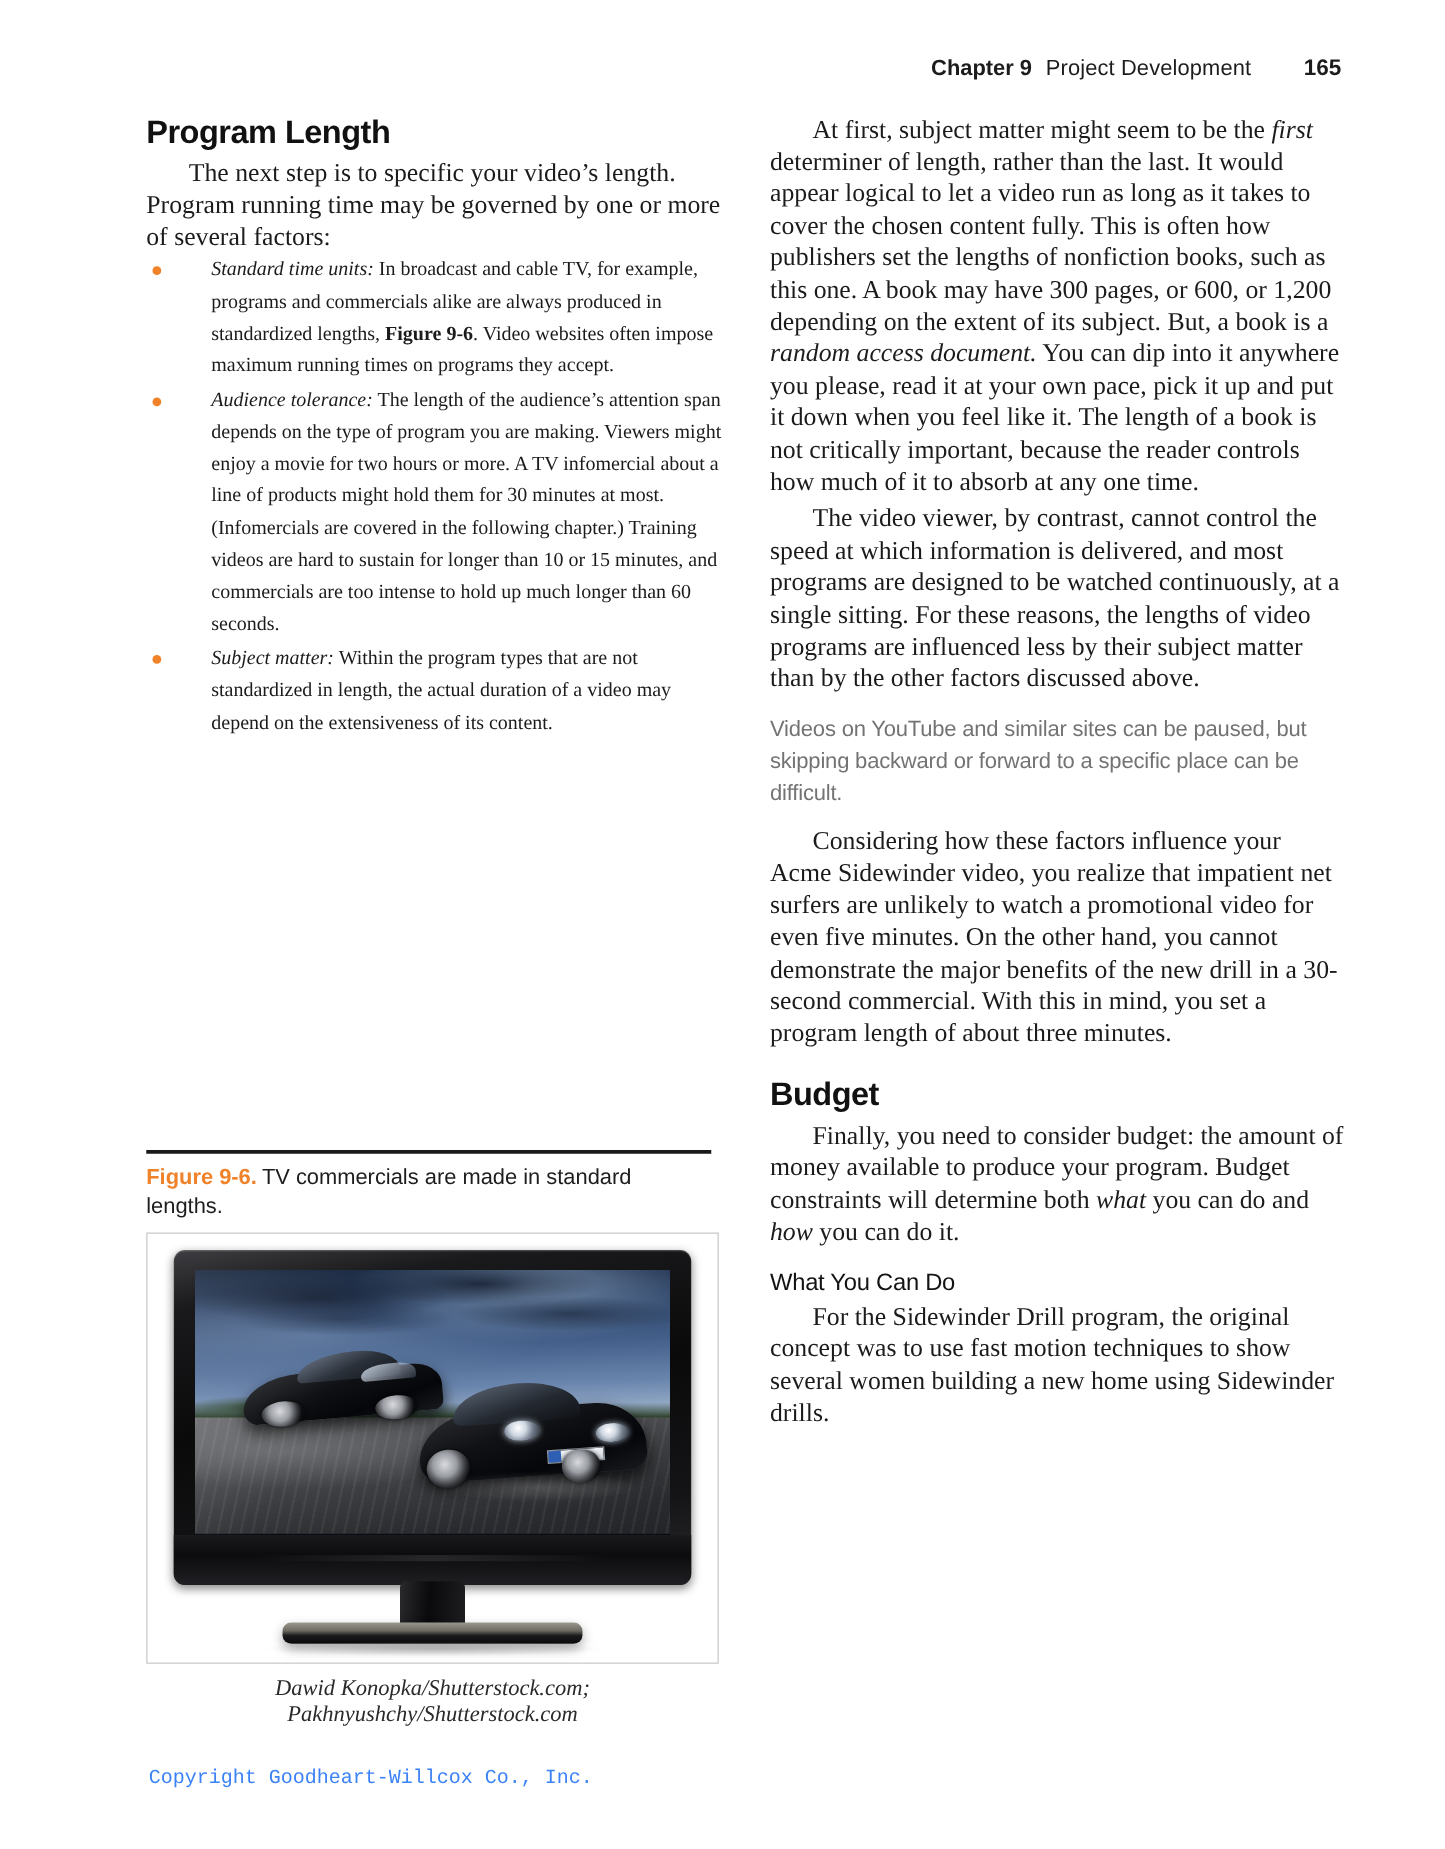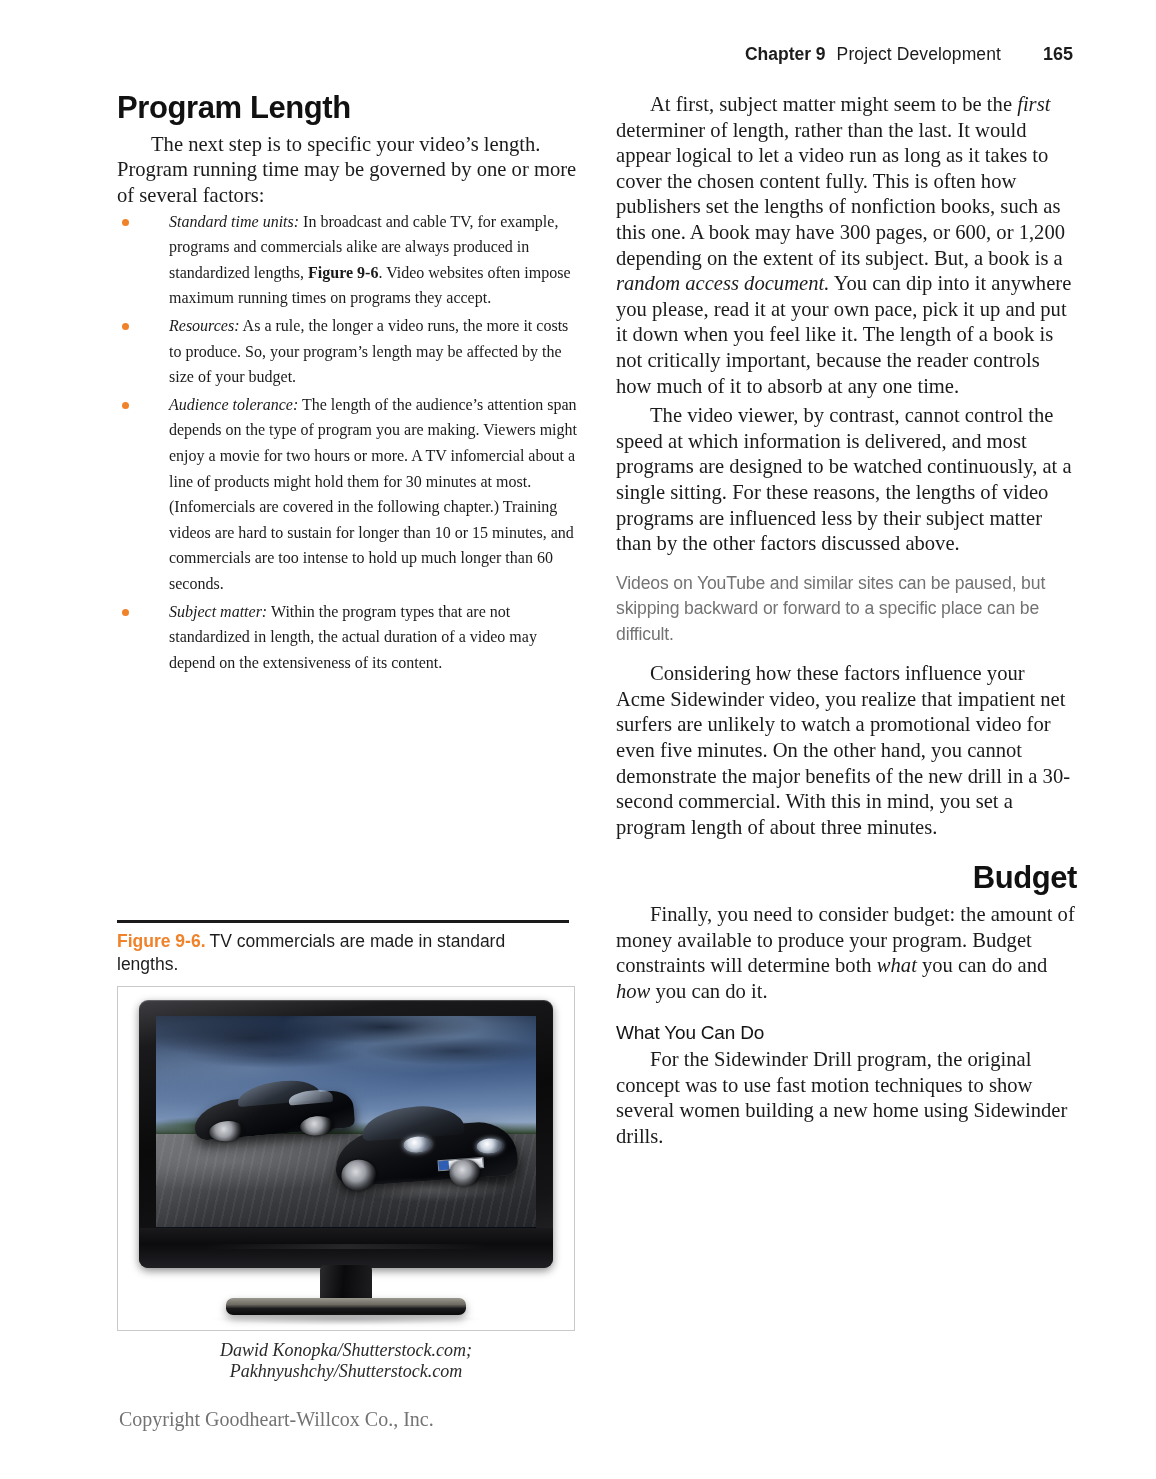--- a/index.html
+++ b/index.html
@@ -55,21 +55,21 @@
     top: 0;
     width: 461px;
   }
   .col-left  { left: 0; }
   .col-right { left: 499px; }
 
   
   h1.sec-head {
     font-family: "Liberation Sans", sans-serif;
     font-weight: bold;
-    font-size: 31px;
+    font-size: 26px;
     line-height: 1.06;
     margin: 0 0 7px 0;
     color: #111111;
     letter-spacing: -0.4px;
   }
   h2.sub-head {
     font-family: "Liberation Sans", sans-serif;
     font-weight: normal;
     font-size: 19px;
     line-height: 1.08;
@@ -338,23 +338,23 @@
     color: #737373;
     margin: 14px 0 14px 0;
     letter-spacing: -0.15px;
   }
 
   
   .footer {
     position: absolute;
     left: 119px;
     bottom: 48px;
-    font-family: Liberation Serif, serif;
-    font-size: 20px;
-    color: #737373;
+    font-family: Liberation Mono, monospace;
+    font-size: 16px;
+    color: #3b82f6;
   }
 </style>
 </head>
 <body>
 
 <div class="running-head">
   <span class="rh-chapter">Chapter 9</span>
   <span class="rh-title">Project Development</span>
   <span class="rh-page">165</span>
 </div>
@@ -364,24 +364,20 @@
   <div class="col col-left">
 
     <h1 class="sec-head">Program Length</h1>
 
     <p class="body indent">The next step is to specific your video’s length. Program running time may be governed by one or more of several factors:</p>
 
     <ul class="factors">
       <li>
         <span class="bullet-dot"></span>
         <span class="ital">Standard time units:</span><span> In broadcast and cable TV, for example, programs and commercials alike are always produced in standardized lengths, </span><span class="bold">Figure 9-6</span><span>. Video websites often impose maximum running times on programs they accept.</span>
-      </li>
-      <li>
-        <span class="bullet-dot"></span>
-        <span class="ital">Resources:</span><span> As a rule, the longer a video runs, the more it costs to produce. So, your program’s length may be affected by the size of your budget.</span>
       </li>
       <li>
         <span class="bullet-dot"></span>
         <span class="ital">Audience tolerance:</span><span> The length of the audience’s attention span depends on the type of program you are making. Viewers might enjoy a movie for two hours or more. A TV infomercial about a line of products might hold them for 30 minutes at most. (Infomercials are covered in the following chapter.) Training videos are hard to sustain for longer than 10 or 15 minutes, and commercials are too intense to hold up much longer than 60 seconds.</span>
       </li>
       <li>
         <span class="bullet-dot"></span>
         <span class="ital">Subject matter:</span><span> Within the program types that are not standardized in length, the actual duration of a video may depend on the extensiveness of its content.</span>
       </li>
     </ul>
@@ -434,21 +430,21 @@
   <div class="col col-right">
 
     <p class="body indent"><span>At first, subject matter might seem to be the </span><span class="ital">first</span><span> determiner of length, rather than the last. It would appear logical to let a video run as long as it takes to cover the chosen content fully. This is often how publishers set the lengths of nonfiction books, such as this one. A book may have 300 pages, or 600, or 1,200 depending on the extent of its subject. But, a book is a </span><span class="ital">random access document.</span><span> You can dip into it anywhere you please, read it at your own pace, pick it up and put it down when you feel like it. The length of a book is not critically important, because the reader controls how much of it to absorb at any one time.</span></p>
 
     <p class="body indent">The video viewer, by contrast, cannot control the speed at which information is delivered, and most programs are designed to be watched continuously, at a single sitting. For these reasons, the lengths of video programs are influenced less by their subject matter than by the other factors discussed above.</p>
 
     <p class="note-blue">Videos on YouTube and similar sites can be paused, but skipping backward or forward to a specific place can be difficult.</p>
 
     <p class="body indent">Considering how these factors influence your Acme Sidewinder video, you realize that impatient net surfers are unlikely to watch a promotional video for even five minutes. On the other hand, you cannot demonstrate the major benefits of the new drill in a 30-second commercial. With this in mind, you set a program length of about three minutes.</p>
 
-    <h1 class="sec-head" style="margin-top:22px;text-align:right;">Budget</h1>
+    <h1 class="sec-head" style="margin-top:22px;">Budget</h1>
 
     <p class="body indent"><span>Finally, you need to consider budget: the amount of money available to produce your program. Budget constraints will determine both </span><span class="ital">what</span><span> you can do and </span><span class="ital">how</span><span> you can do it.</span></p>
 
     <h2 class="sub-head">What You Can Do</h2>
 
     <p class="body indent">For the Sidewinder Drill program, the original concept was to use fast motion techniques to show several women building a new home using Sidewinder drills.</p>
   </div>
 </div>
 
 <div class="footer">Copyright Goodheart-Willcox Co., Inc.</div>

